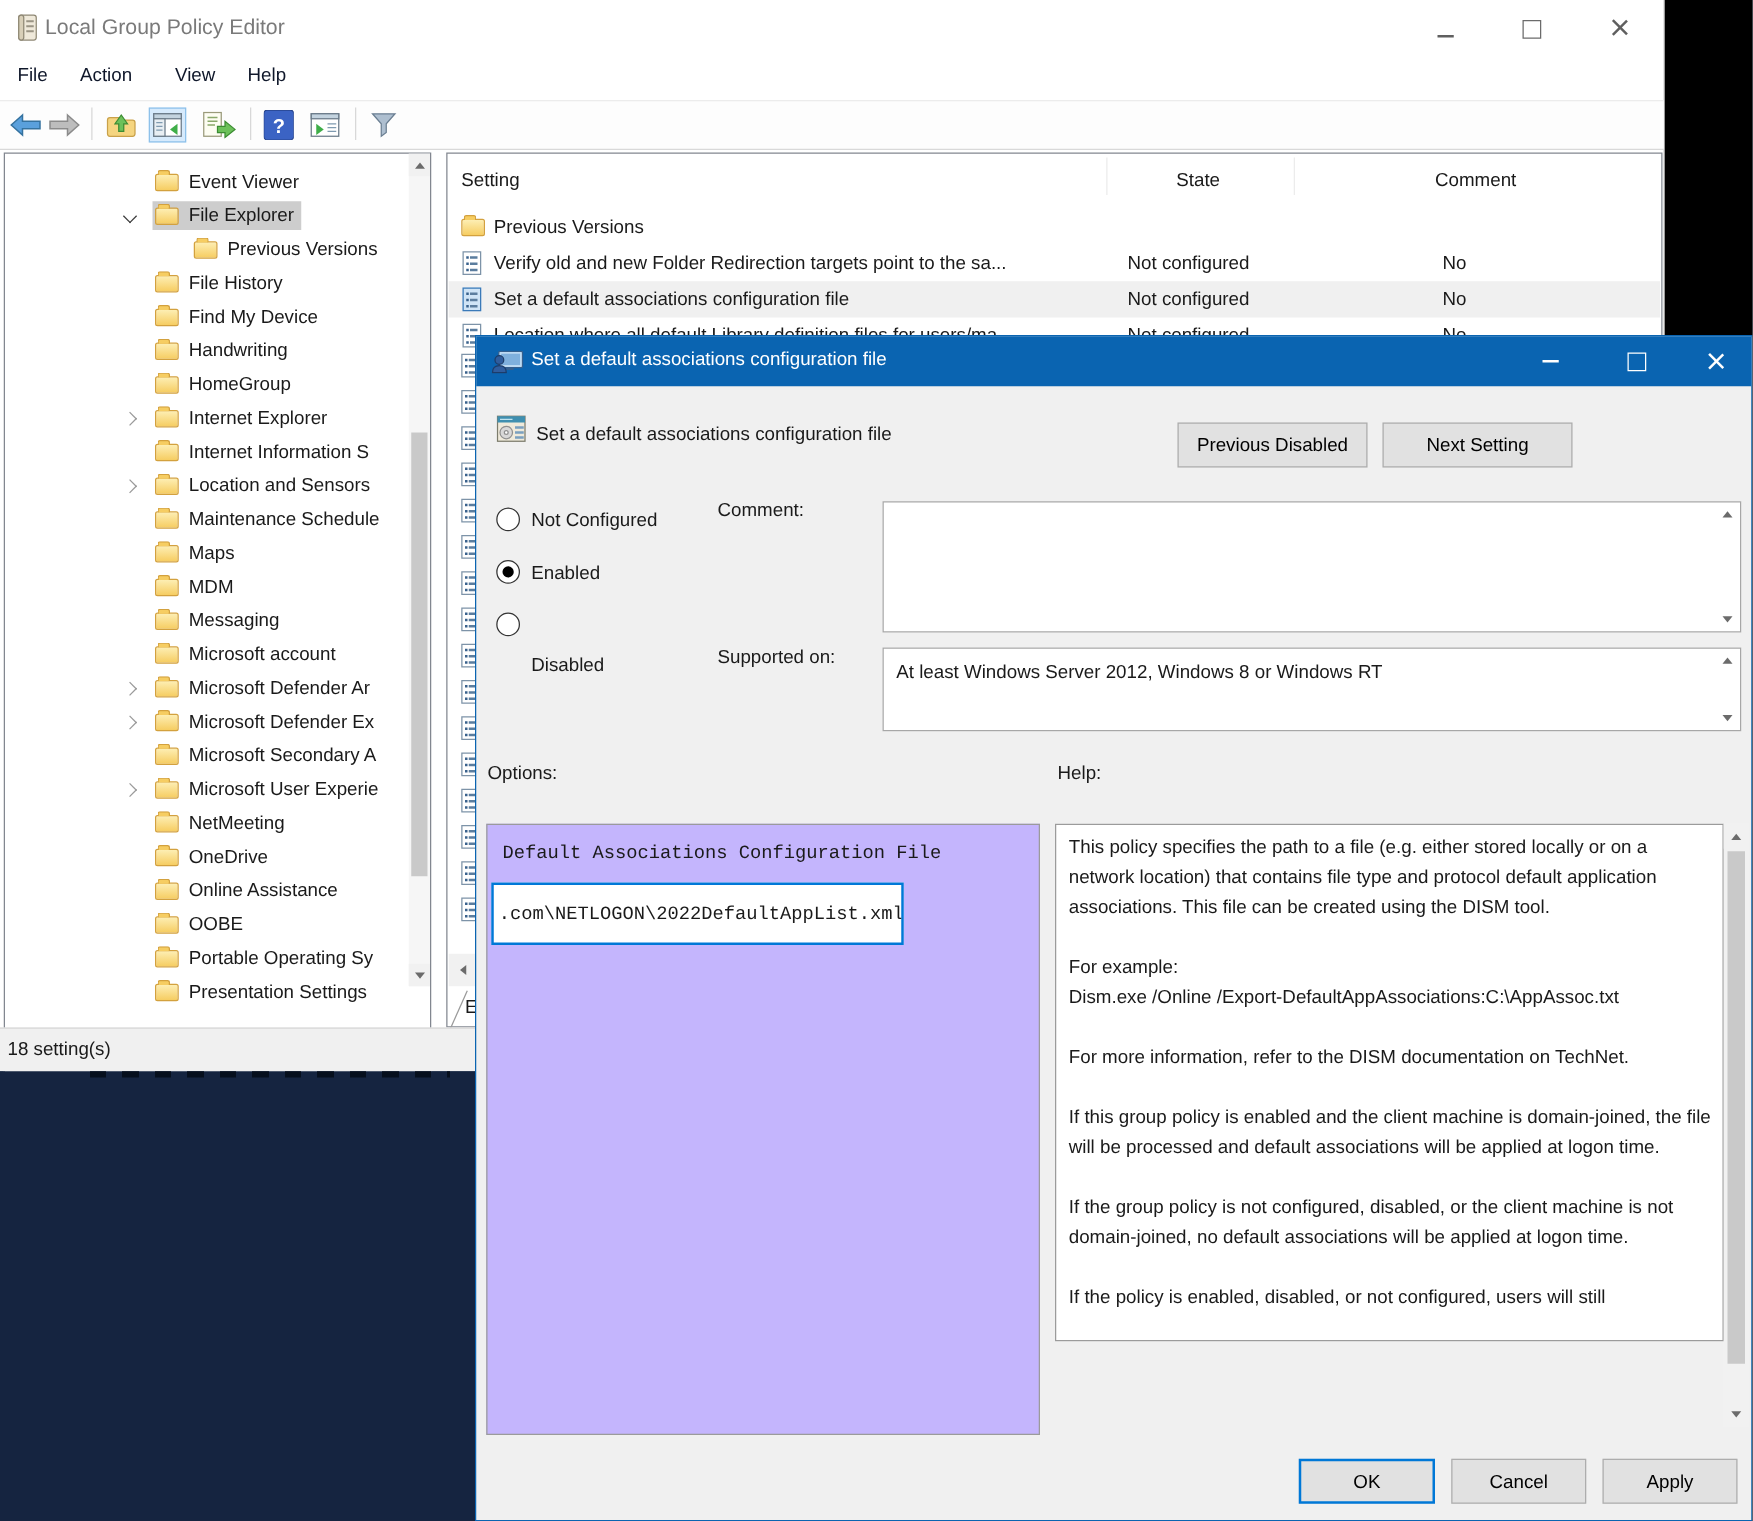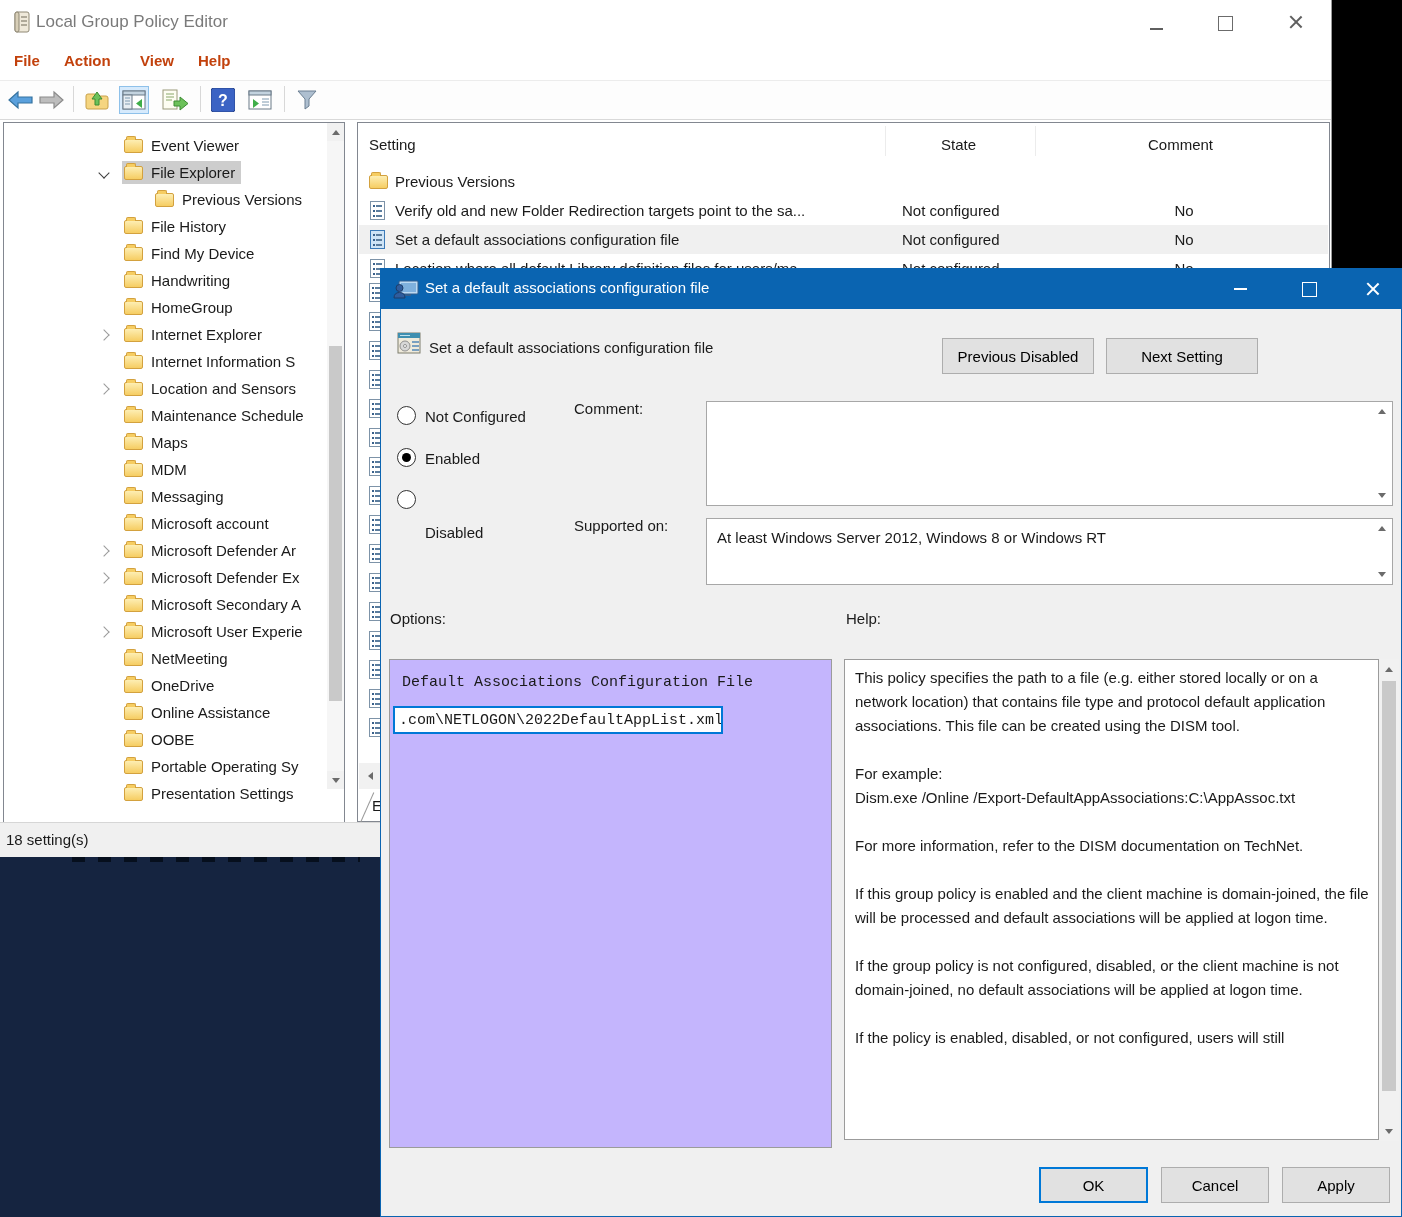--- a/index.html
+++ b/index.html
@@ -11,21 +11,21 @@
   .main-window{position:absolute;left:0;top:0;width:1332px;height:857px;background:#fff;border-right:1px solid #9b9b9b;box-sizing:border-box;}
   .mw-title{position:absolute;left:36px;top:12px;font-size:17px;color:#7a7a7a;}
   .mw-icon{position:absolute;left:12px;top:10px;}
   .wc-min{position:absolute;width:13px;height:2px;background:#5f5f5f;}
   .wc-max{position:absolute;width:13px;height:13px;border:1px solid #6b6b6b;}
   .xicon{position:absolute;width:16px;height:16px;}
   .xicon::before,.xicon::after{content:"";position:absolute;left:7px;top:0;width:1.5px;height:16px;background:#5f5f5f;}
   .xicon::before{transform:rotate(45deg);}.xicon::after{transform:rotate(-45deg);}
   .xicon.w::before,.xicon.w::after{background:#fff;}
   .menubar{position:absolute;left:0;top:45px;width:100%;height:35px;}
-  .menu-item{position:absolute;top:7px;font-size:15px;color:#c2410c;font-weight:bold;}
+  .menu-item{position:absolute;top:7px;font-size:15px;color:#0f172a;}
   .toolbar{position:absolute;left:0;top:80px;width:100%;height:38px;border-top:1px solid #ececec;border-bottom:1px solid #d9d9d9;background:#fdfdfd;}
   .tb-sep{position:absolute;top:5px;width:1px;height:26px;background:#d8d8d8;}
   .tb-btn{position:absolute;top:5px;display:flex;align-items:center;justify-content:center;width:30px;height:28px;}
   .tb-btn.hl{background:#d6eafc;border:1px solid #8ec1ea;box-sizing:border-box;}
 
   
   .tree-panel{position:absolute;left:3px;top:122px;width:342px;height:860px;background:#fff;border:1px solid #828790;box-sizing:border-box;}
   .tree-body{position:absolute;left:0;top:0;right:17px;bottom:32px;overflow:hidden;}
   .ti{position:absolute;left:0;right:0;height:27px;}
   .ti .chev{position:absolute;left:96px;top:10px;}
@@ -49,21 +49,21 @@
   .tri.left{border-top:4px solid transparent;border-bottom:4px solid transparent;border-right:5px solid #6b6b6b;}
   .tri.right{border-top:4px solid transparent;border-bottom:4px solid transparent;border-left:5px solid #6b6b6b;}
 
   .list-panel{position:absolute;left:357px;top:122px;width:973px;height:700px;background:#fff;border:1px solid #828790;box-sizing:border-box;}
   .lh{position:absolute;top:13px;font-size:15px;color:#1a1a1a;}
   .hsep{position:absolute;top:3px;height:30px;width:1px;background:#ececec;}
   .row{position:absolute;left:1px;right:1px;height:29px;}
   .row.sel{background:#f0f0f0;}
   .rs{position:absolute;left:36px;font-size:15px;line-height:29px;white-space:nowrap;}
   .rstate{position:absolute;left:543px;font-size:15px;line-height:29px;}
-  .rcmt{position:absolute;left:795px;width:60px;text-align:center;font-size:15px;line-height:29px;}
+  .rcmt{position:absolute;left:795px;width:60px;text-align:left;font-size:15px;line-height:29px;}
   .doc-icon{width:15px;height:19px;background:#fff;border:1px solid #7d93a8;position:absolute;box-sizing:border-box;}
   .doc-icon::before{content:"";position:absolute;left:5px;top:3px;width:6px;height:2px;background:#5b7d9e;box-shadow:0 5px 0 #5b7d9e,0 10px 0 #5b7d9e;}
   .doc-icon::after{content:"";position:absolute;left:2px;top:3px;width:2px;height:2px;background:#39618c;box-shadow:0 5px 0 #39618c,0 10px 0 #39618c;}
   .doc-icon.sel{background:#cfe4f6;border-color:#3b7ab8;}
   .strip{left:11px;}
   .tabline{position:absolute;left:8px;top:668px;width:1px;height:36px;background:#9a9a9a;transform:rotate(24deg);}
   .tabE{position:absolute;left:14px;top:674px;font-size:15px;}
 
   .statusbar{position:absolute;left:0;top:822px;width:1332px;height:35px;background:#f0f0f0;border-top:1px solid #d6d6d6;box-sizing:border-box;}
   .statusbar span{position:absolute;left:6px;top:8px;font-size:15px;}
@@ -82,23 +82,23 @@
   .btn.primary{border:2px solid #0078d7;}
   .radio{position:absolute;width:19px;height:19px;border:1px solid #333;border-radius:50%;background:#fff;box-sizing:border-box;}
   .radio.on::after{content:"";position:absolute;left:4px;top:4px;width:9px;height:9px;border-radius:50%;background:#000;}
   .rlabel{position:absolute;font-size:15px;}
   .flabel{position:absolute;font-size:15px;}
   .field-box{position:absolute;background:#fff;border:1px solid #a7a7a7;box-sizing:border-box;}
   .fb-text{position:absolute;left:10px;top:8px;right:26px;font-size:15px;line-height:21px;}
   .box-arrow{position:absolute;right:6px;}
   .options-panel{position:absolute;left:8px;top:390px;width:443px;height:489px;background:#c4b5fd;border:1px solid #9b9b9b;box-sizing:border-box;font-family:Liberation Mono, monospace;}
   .opt-label{position:absolute;left:12px;top:14px;font-size:15px;}
-  .text-input{position:absolute;left:3px;top:46px;width:330px;height:28px;border:2px solid #0078d7;background:#fff;box-sizing:border-box;display:flex;align-items:center;padding-left:4px;font-size:15px;white-space:nowrap;overflow:hidden;}
+  .text-input{position:absolute;left:3px;top:46px;width:330px;height:50px;border:2px solid #0078d7;background:#fff;box-sizing:border-box;display:flex;align-items:center;padding-left:4px;font-size:15px;white-space:nowrap;overflow:hidden;}
   .caret{display:inline-block;width:1.5px;height:19px;background:#000;margin-left:1px;}
-  .help-box{position:absolute;left:463px;top:390px;width:535px;height:481px;background:#fff;border:1px solid #9b9b9b;box-sizing:border-box;overflow:hidden;}
+  .help-box{position:absolute;left:463px;top:390px;width:535px;height:414px;background:#fff;border:1px solid #9b9b9b;box-sizing:border-box;overflow:hidden;}
   .help-inner{position:absolute;left:10px;top:6px;right:8px;font-size:15px;line-height:24px;}
   .help-p{margin:0 0 24px 0;}
   .help-p.tight{margin-bottom:0;}
   .help-scroll{position:absolute;left:998px;top:390px;width:20px;height:482px;background:#f1f1f1;}
 </style>
 </head>
 <body>
 
 <div class="screen">
 

